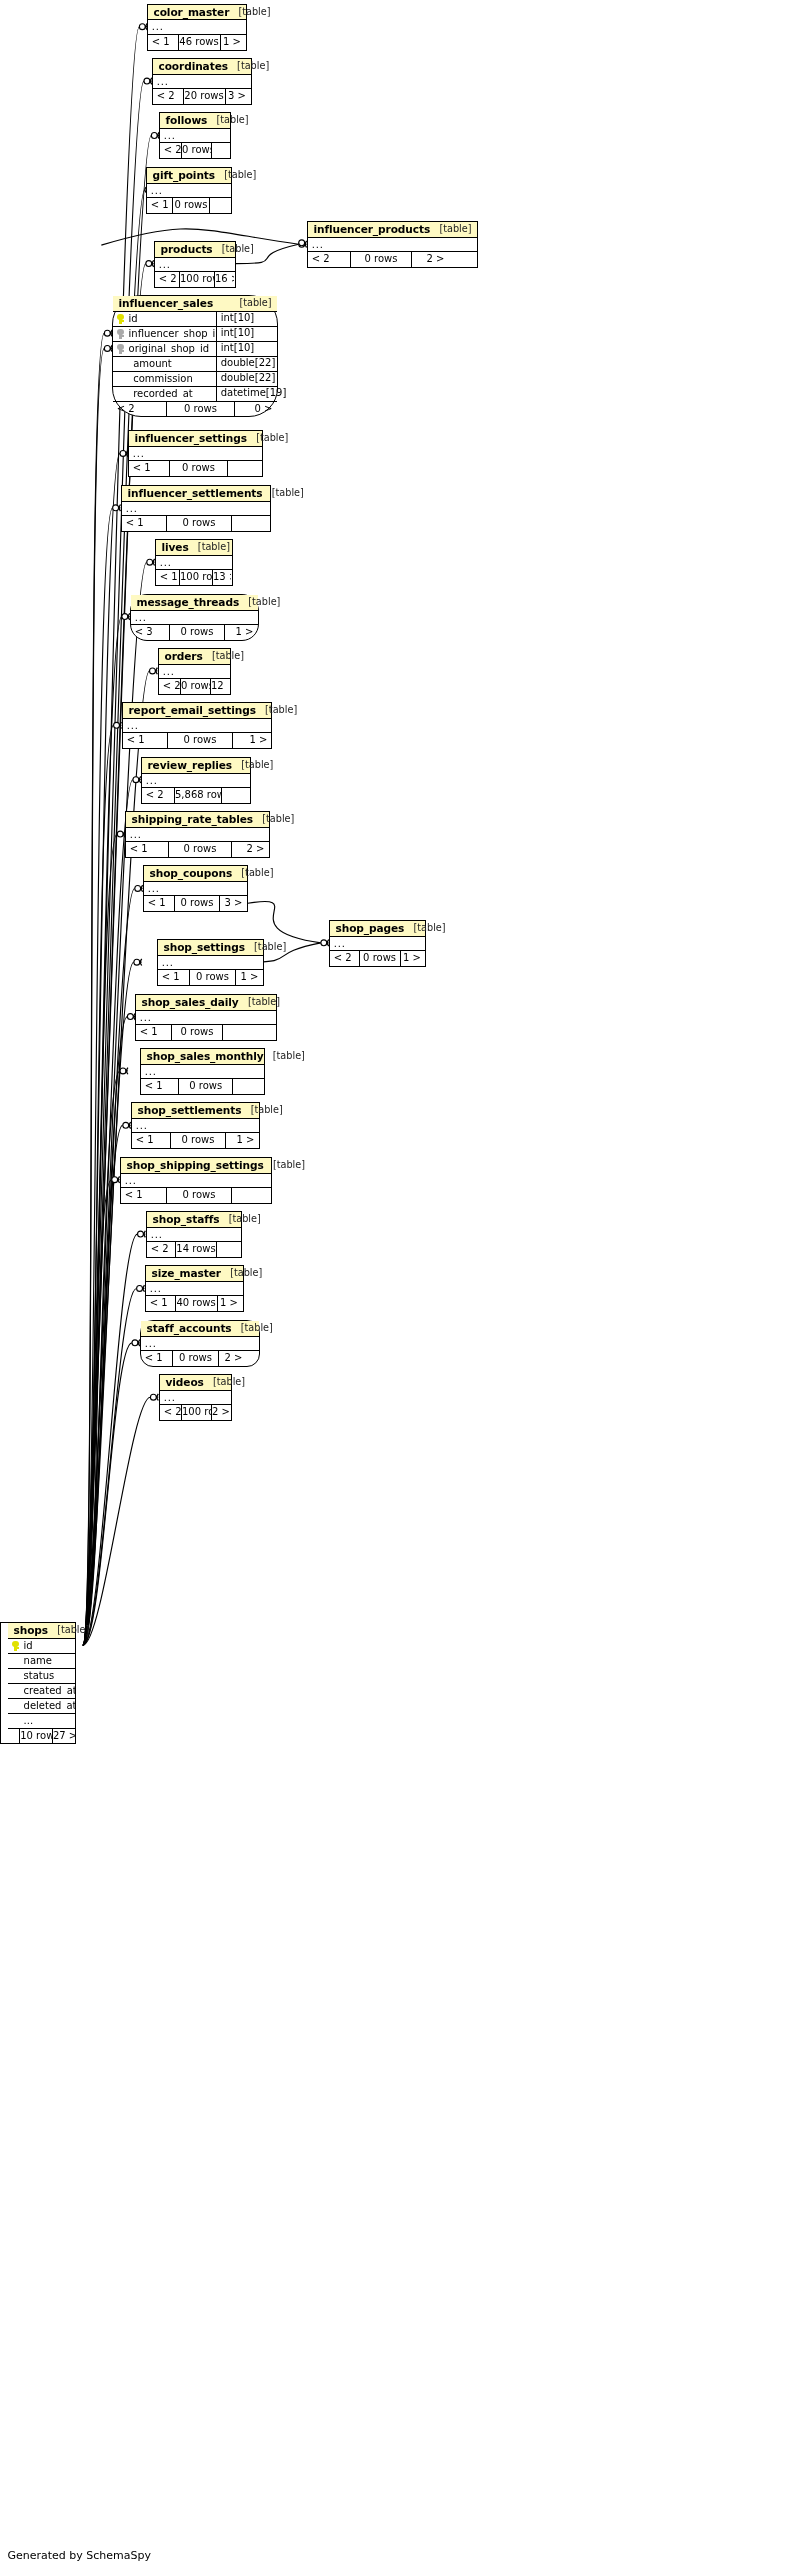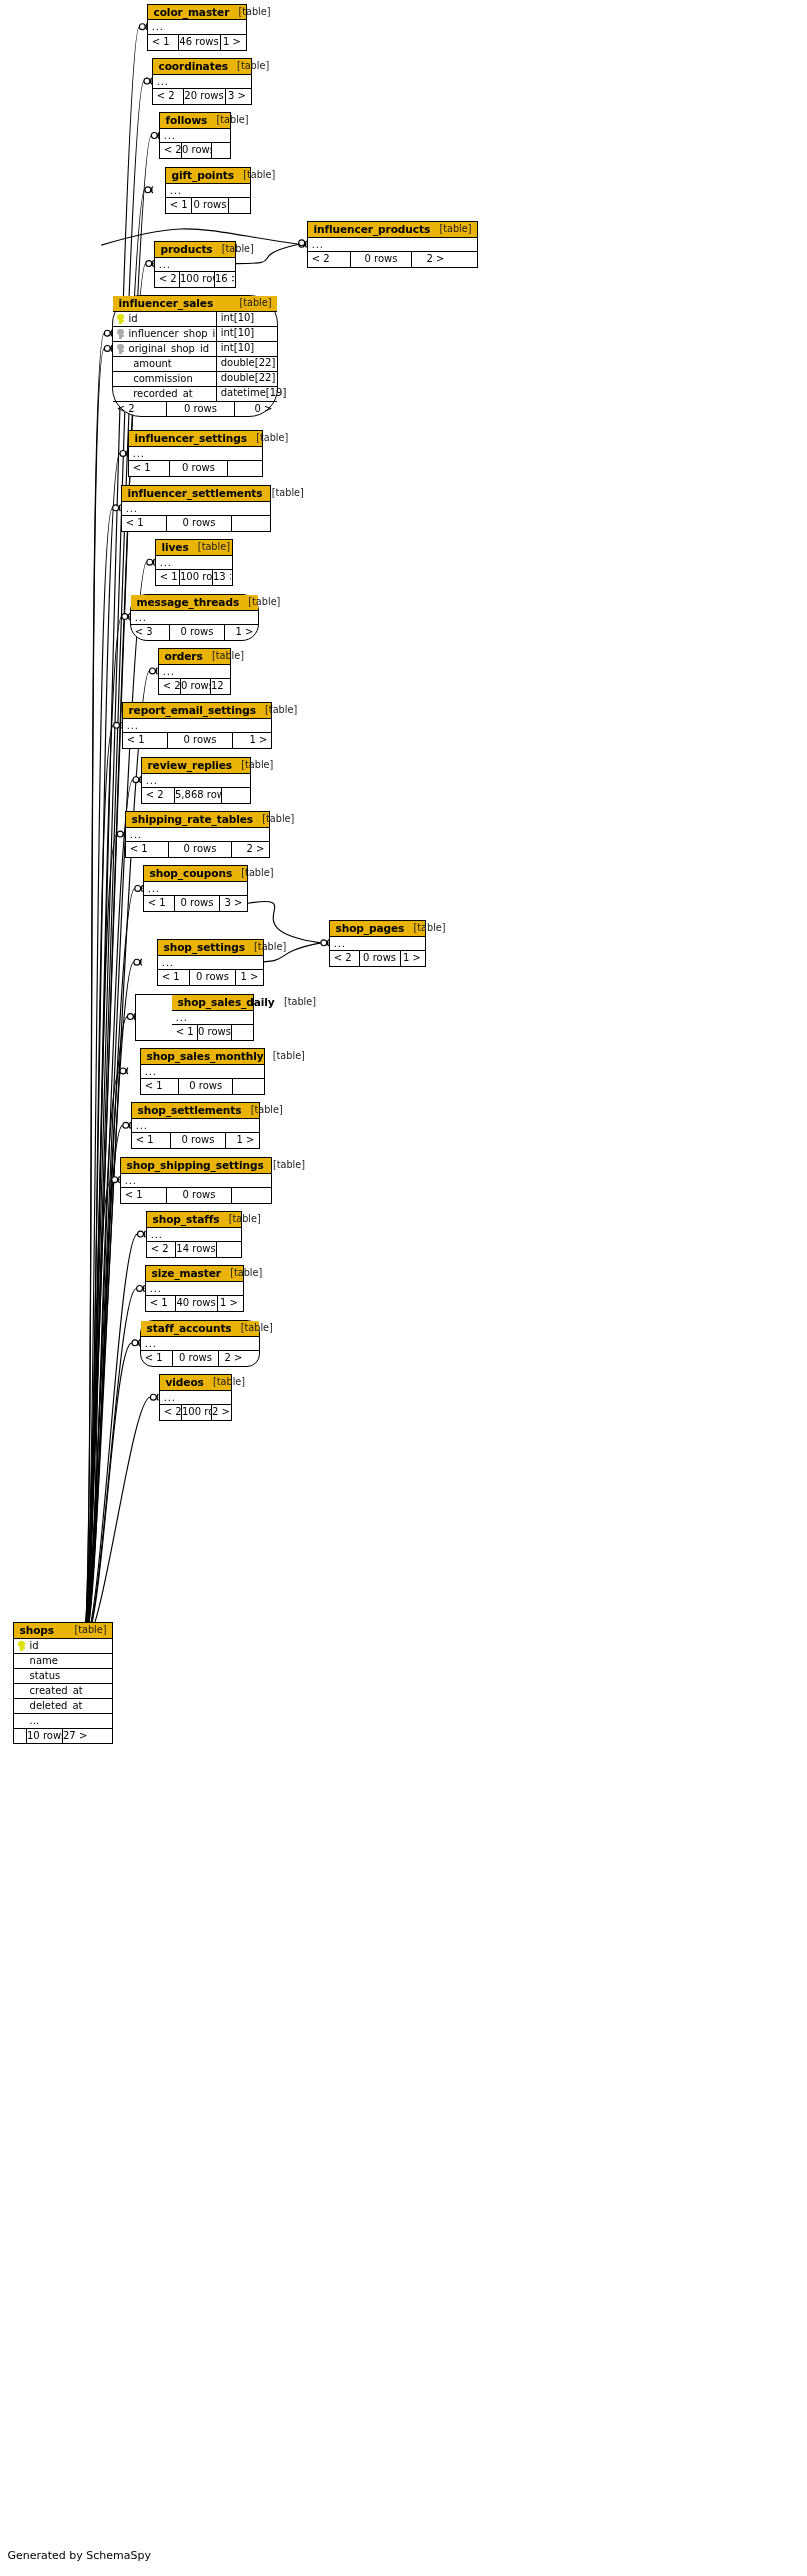--- a/index.html
+++ b/index.html
@@ -2,21 +2,21 @@
 <html style="font-size:14.7px"><head>
 <meta charset="utf-8">
 <style>
   html,body{margin:0;padding:0;background:#ffffff;}
   body{font-family:"DejaVu Sans","Liberation Sans",sans-serif;}
   #canvas{position:relative;width:807px;height:2576px;overflow:hidden;background:#fff;}
   #edges{position:absolute;left:0;top:0;width:807px;height:2576px;}
 
   .tbl{position:absolute;border:1.4px solid #000;background:#fff;box-sizing:border-box;}
   .tbl-title{display:flex;align-items:center;justify-content:space-between;
-    background:#eab308;border-bottom:1.4px solid #000;padding:1.8px 5.5px 2.8px 5.5px;height:15.7px;box-sizing:border-box;}
+    background:#fef9c3;border-bottom:1.4px solid #000;padding:1.8px 5.5px 2.8px 5.5px;height:15.7px;box-sizing:border-box;}
   .tbl-name{font-weight:bold;font-size:10.6px;color:#000;white-space:nowrap;letter-spacing:-0.1px;}
   .tbl-kind{font-size:9.7px;color:#222;white-space:nowrap;margin-left:9.2px;}
   .ellipsis-row{font-size:10px;color:#000;padding:0 3.7px;height:14.7px;line-height:14px;
     border-bottom:1.4px solid #000;box-sizing:border-box;letter-spacing:0.9px;}
   .foot{display:flex;height:14.7px;box-sizing:border-box;font-size:10px;color:#000;}
   .foot > div{box-sizing:border-box;height:14.7px;line-height:14px;overflow:hidden;white-space:nowrap;}
   .foot .fl{padding-left:3.7px;text-align:left;}
   .foot .fc{text-align:center;border-left:1.4px solid #000;}
   .foot .fr{text-align:right;padding-right:3.7px;border-left:1.4px solid #000;}
 
@@ -159,21 +159,21 @@
           <span class="tbl-name">follows</span>
           <span class="tbl-kind">[table]</span>
         </div>
         <div class="ellipsis-row">...</div>
         <div class="foot">
           <div class="fl" style="width:21px">&lt; 2</div>
           <div class="fc" style="width:29.5px">0 rows</div>
           <div class="fr" style="width:18.4px"></div>
         </div>
       </div>
-      <div class="tbl" style="left: 165px; top: 167px; width: 86px;">
+      <div class="tbl" style="left: 146px; top: 167px; width: 86px;">
         <div class="tbl-title">
           <span class="tbl-name">gift_points</span>
           <span class="tbl-kind">[table]</span>
         </div>
         <div class="ellipsis-row">...</div>
         <div class="foot">
           <div class="fl" style="width:25px">&lt; 1</div>
           <div class="fc" style="width:37px">0 rows</div>
           <div class="fr" style="width:21px"></div>
         </div>
@@ -327,21 +327,21 @@
           <span class="tbl-name">shop_settings</span>
           <span class="tbl-kind">[table]</span>
         </div>
         <div class="ellipsis-row">...</div>
         <div class="foot">
           <div class="fl" style="width:31px">&lt; 1</div>
           <div class="fc" style="width:46px">0 rows</div>
           <div class="fr" style="width:27px">1 &gt;</div>
         </div>
       </div>
-      <div class="tbl" style="left: 135px; top: 994px; width: 119px; padding-left: 36px;">
+      <div class="tbl" style="left: 135px; top: 994px; width: 142px;">
         <div class="tbl-title">
           <span class="tbl-name">shop_sales_daily</span>
           <span class="tbl-kind">[table]</span>
         </div>
         <div class="ellipsis-row">...</div>
         <div class="foot">
           <div class="fl" style="width:35px">&lt; 1</div>
           <div class="fc" style="width:51px">0 rows</div>
           <div class="fr" style="width:30px"></div>
         </div>
@@ -482,21 +482,21 @@
           <span class="col-key"></span>
           <span class="col-name indentname">recorded_at</span>
           <span class="col-type" style="width:61px">datetime[19]</span>
         </div>
         <div class="foot">
           <div class="fl" style="width:53px">&lt; 2</div>
           <div class="fc" style="width:68px">0 rows</div>
           <div class="fr" style="width:42px">0 &gt;</div>
         </div>
       </div>
-      <div class="tbl" style="left: 13px; top: 1622px; width: 100px;">
+      <div class="tbl" style="left: 0; top: 1622px; width: 76px; padding-left: 7px;">
         <div class="tbl-title">
           <span class="tbl-name">shops</span>
           <span class="tbl-kind">[table]</span>
         </div>
         <div class="col-row no-type">
           <span class="col-key">
             <span class="keyico pk">
               <i></i>
               <b></b>
               <s></s>

